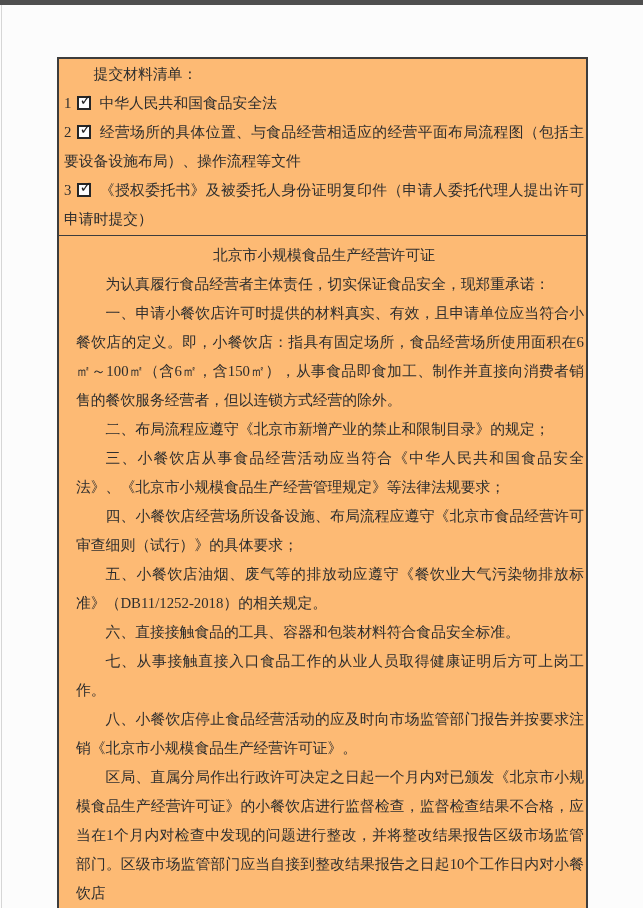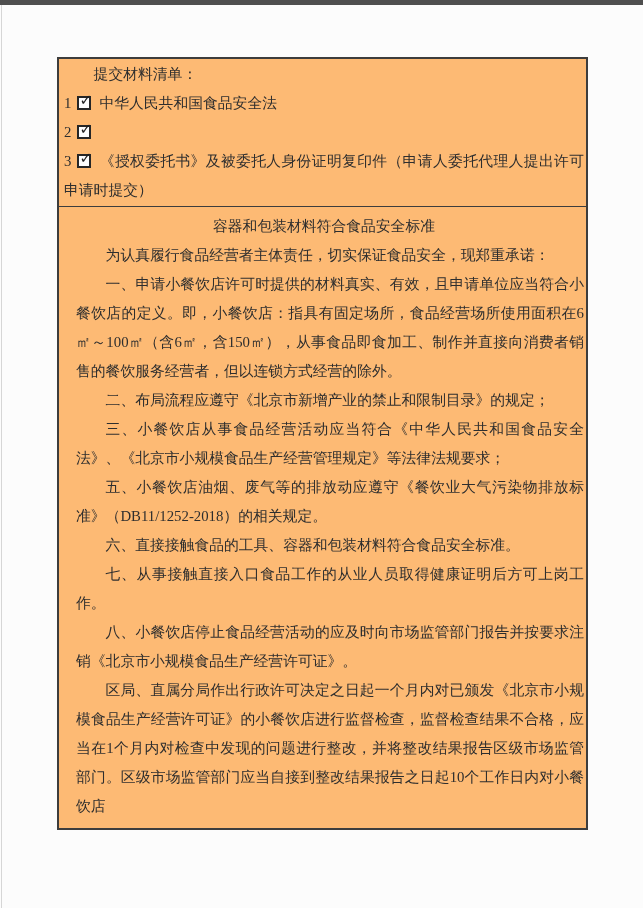--- a/index.html
+++ b/index.html
@@ -78,34 +78,35 @@
 <div class="doc-table">
 
   <div class="cell cell-materials">
     <div class="materials-header">提交材料清单：</div>
 
     <div class="check-item">
       <span class="item-number">1</span><span class="checkbox"><span class="tick">✓</span></span><span>中华人民共和国食品安全法</span>
     </div>
 
     <div class="check-item">
-      <span class="item-number">2</span><span class="checkbox"><span class="tick">✓</span></span>
+      <span class="item-number">2</span><span class="checkbox"><span class="tick">✓</span></span><span>经营场所的具体位置、与食品经营相适应的经营平面布局流程图（包括主要设备设施布局）、操作流程等文件</span>
     </div>
 
     <div class="check-item">
       <span class="item-number">3</span><span class="checkbox"><span class="tick">✓</span></span><span>《授权委托书》及被委托人身份证明复印件（申请人委托代理人提出许可申请时提交）</span>
     </div>
   </div>
 
   <div class="cell cell-commitment">
-    <div class="doc-title">容器和包装材料符合食品安全标准</div>
+    <div class="doc-title">北京市小规模食品生产经营许可证</div>
     <div class="para">为认真履行食品经营者主体责任，切实保证食品安全，现郑重承诺：</div>
     <div class="para">一、申请小餐饮店许可时提供的材料真实、有效，且申请单位应当符合小餐饮店的定义。即，小餐饮店：指具有固定场所，食品经营场所使用面积在6㎡～100㎡（含6㎡，含150㎡），从事食品即食加工、制作并直接向消费者销售的餐饮服务经营者，但以连锁方式经营的除外。</div>
     <div class="para">二、布局流程应遵守《北京市新增产业的禁止和限制目录》的规定；</div>
     <div class="para">三、小餐饮店从事食品经营活动应当符合《中华人民共和国食品安全法》、《北京市小规模食品生产经营管理规定》等法律法规要求；</div>
+    <div class="para">四、小餐饮店经营场所设备设施、布局流程应遵守《北京市食品经营许可审查细则（试行）》的具体要求；</div>
     <div class="para">五、小餐饮店油烟、废气等的排放动应遵守《餐饮业大气污染物排放标准》（DB11/1252-2018）的相关规定。</div>
     <div class="para">六、直接接触食品的工具、容器和包装材料符合食品安全标准。</div>
     <div class="para">七、从事接触直接入口食品工作的从业人员取得健康证明后方可上岗工作。</div>
     <div class="para">八、小餐饮店停止食品经营活动的应及时向市场监管部门报告并按要求注销《北京市小规模食品生产经营许可证》。</div>
     <div class="para">区局、直属分局作出行政许可决定之日起一个月内对已颁发《北京市小规模食品生产经营许可证》的小餐饮店进行监督检查，监督检查结果不合格，应当在1个月内对检查中发现的问题进行整改，并将整改结果报告区级市场监管部门。区级市场监管部门应当自接到整改结果报告之日起10个工作日内对小餐饮店</div>
   </div>
 
 </div>
 
 </body></html>

